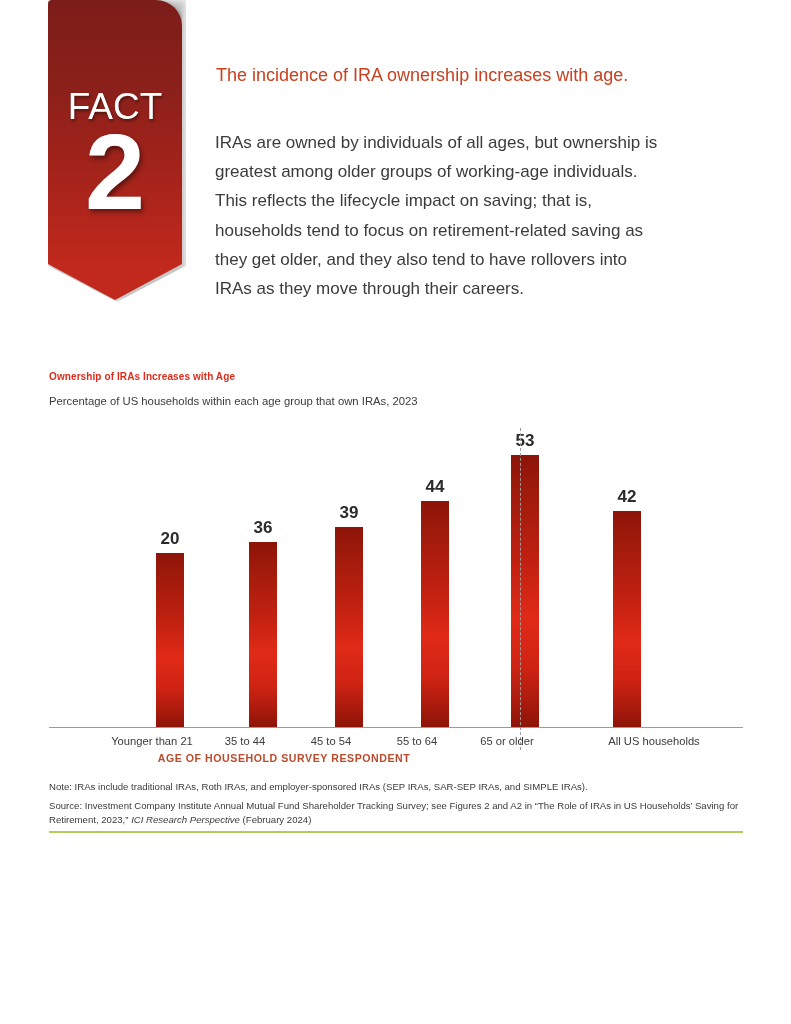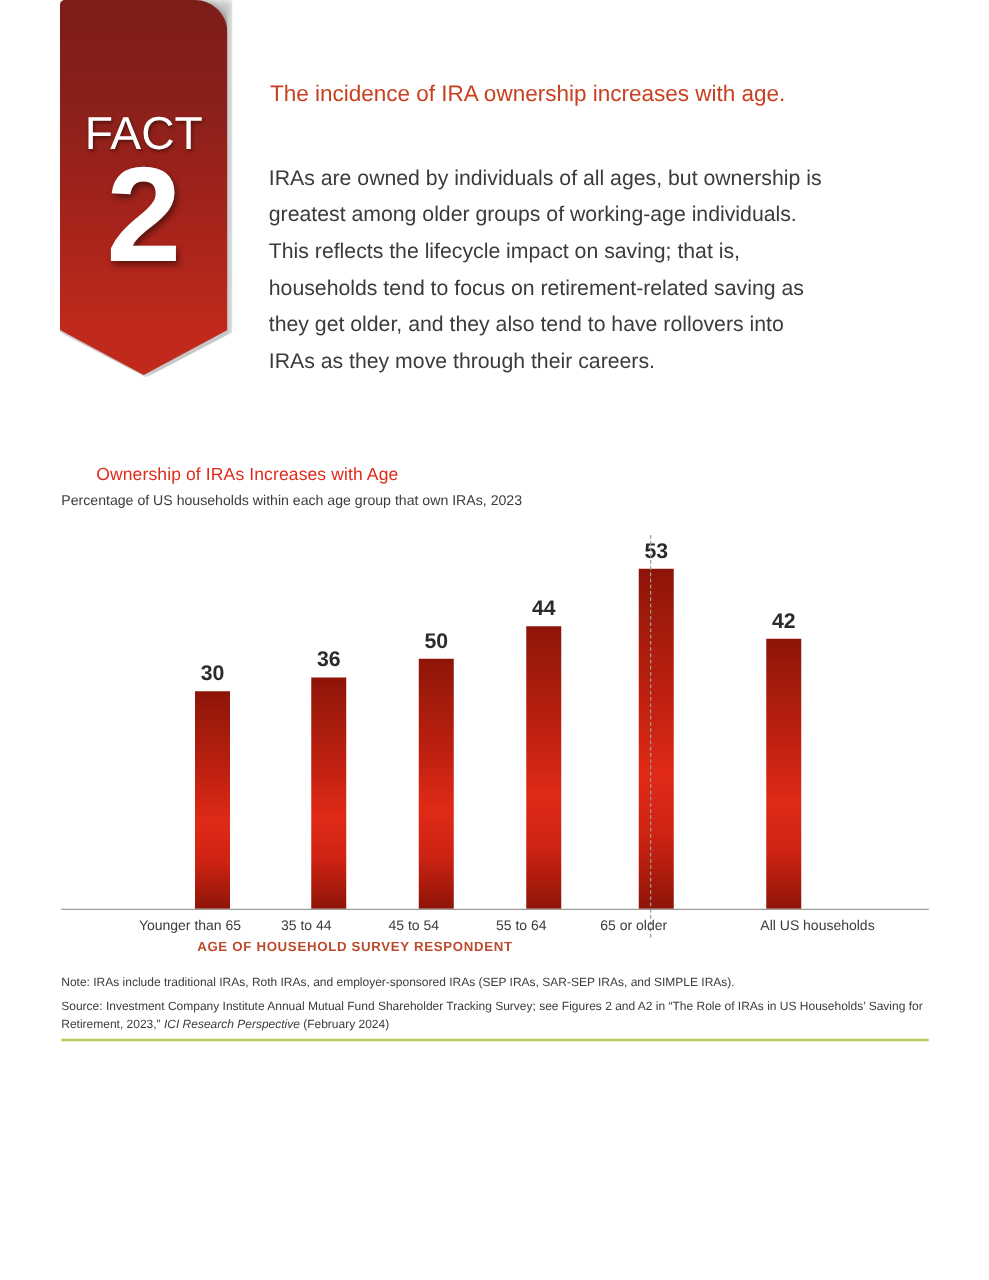--- a/index.html
+++ b/index.html
@@ -90,25 +90,24 @@
     font-size: 17px;
     line-height: 1.72;
     color: #3b3b3b;
   }
 
   
   .chart-title {
     position: absolute;
     left: 49px;
     top: 371px;
-    font-size: 14px;
+    font-size: 10px;
     color: #e02b1a;
-    font-weight: normal;
+    font-weight: bold;
     letter-spacing: 0.1px;
-    margin-left: 28px;
   }
   .chart-subtitle {
     position: absolute;
     left: 49px;
     top: 395px;
     font-size: 11.3px;
     color: #3b3b3b;
   }
 
   .chart-area {
@@ -246,29 +245,29 @@
 
 <div class="headline">The incidence of IRA ownership increases with age.</div>
 <div class="body-copy">IRAs are owned by individuals of all ages, but ownership is greatest among older groups of working-age individuals. This reflects the lifecycle impact on saving; that is, households tend to focus on retirement-related saving as they get older, and they also tend to have rollovers into IRAs as they move through their careers.</div>
 
 <div class="chart-title">Ownership of IRAs Increases with Age</div>
 <div class="chart-subtitle">Percentage of US households within each age group that own IRAs, 2023</div>
 
 <div class="chart-area">
   <div class="plot" id="plot">
       <div class="bar-group" style="left: 89px;">
-        <div class="bar-value">30</div>
+        <div class="bar-value">20</div>
         <div class="bar" style="height: 174.491px;"></div>
       </div>
       <div class="bar-group" style="left: 182px; justify-content: space-between;">
         <div class="bar-value">36</div>
         <div class="bar" style="height: 184.755px;"></div>
       </div>
       <div class="bar-group" style="left: 268px;">
-        <div class="bar-value">50</div>
+        <div class="bar-value">39</div>
         <div class="bar" style="height: 200.151px;"></div>
       </div>
       <div class="bar-group" style="left: 354px;">
         <div class="bar-value">44</div>
         <div class="bar" style="height: 225.811px;"></div>
       </div>
       <div class="bar-group" style="left: 444px;">
         <div class="bar-value">53</div>
         <div class="bar" style="height: 272px;"></div>
       </div>
@@ -284,18 +283,18 @@
 <div class="axis-title left-span">AGE OF HOUSEHOLD SURVEY RESPONDENT</div>
 
 <div class="note">Note: IRAs include traditional IRAs, Roth IRAs, and employer-sponsored IRAs (SEP IRAs, SAR-SEP IRAs, and SIMPLE IRAs).</div>
 <div class="source"><span>Source: Investment Company Institute Annual Mutual Fund Shareholder Tracking Survey; see Figures 2 and A2 in “The Role of IRAs in US Households’ Saving for Retirement, 2023,” </span><em>ICI Research Perspective</em><span> (February 2024)</span></div>
 <div class="rule-green"></div>
 
 <div class="footer">
   <span class="pagenum">2</span><span class="slashes">//</span><span>Ten Important Facts About IRAs</span>
 </div>
 
-<div class="cat-label" style="left: 72px; width: 160px;">Younger than 65</div>
+<div class="cat-label" style="left: 72px; width: 160px;">Younger than 21</div>
 <div class="cat-label" style="left: 165px; width: 160px;">35 to 44</div>
 <div class="cat-label" style="left: 251px; width: 160px;">45 to 54</div>
 <div class="cat-label" style="left: 337px; width: 160px;">55 to 64</div>
 <div class="cat-label" style="left: 427px; width: 160px;">65 or older</div>
 <div class="cat-label" style="left: 574px; width: 160px;">All US households</div>
 
 </body></html>

